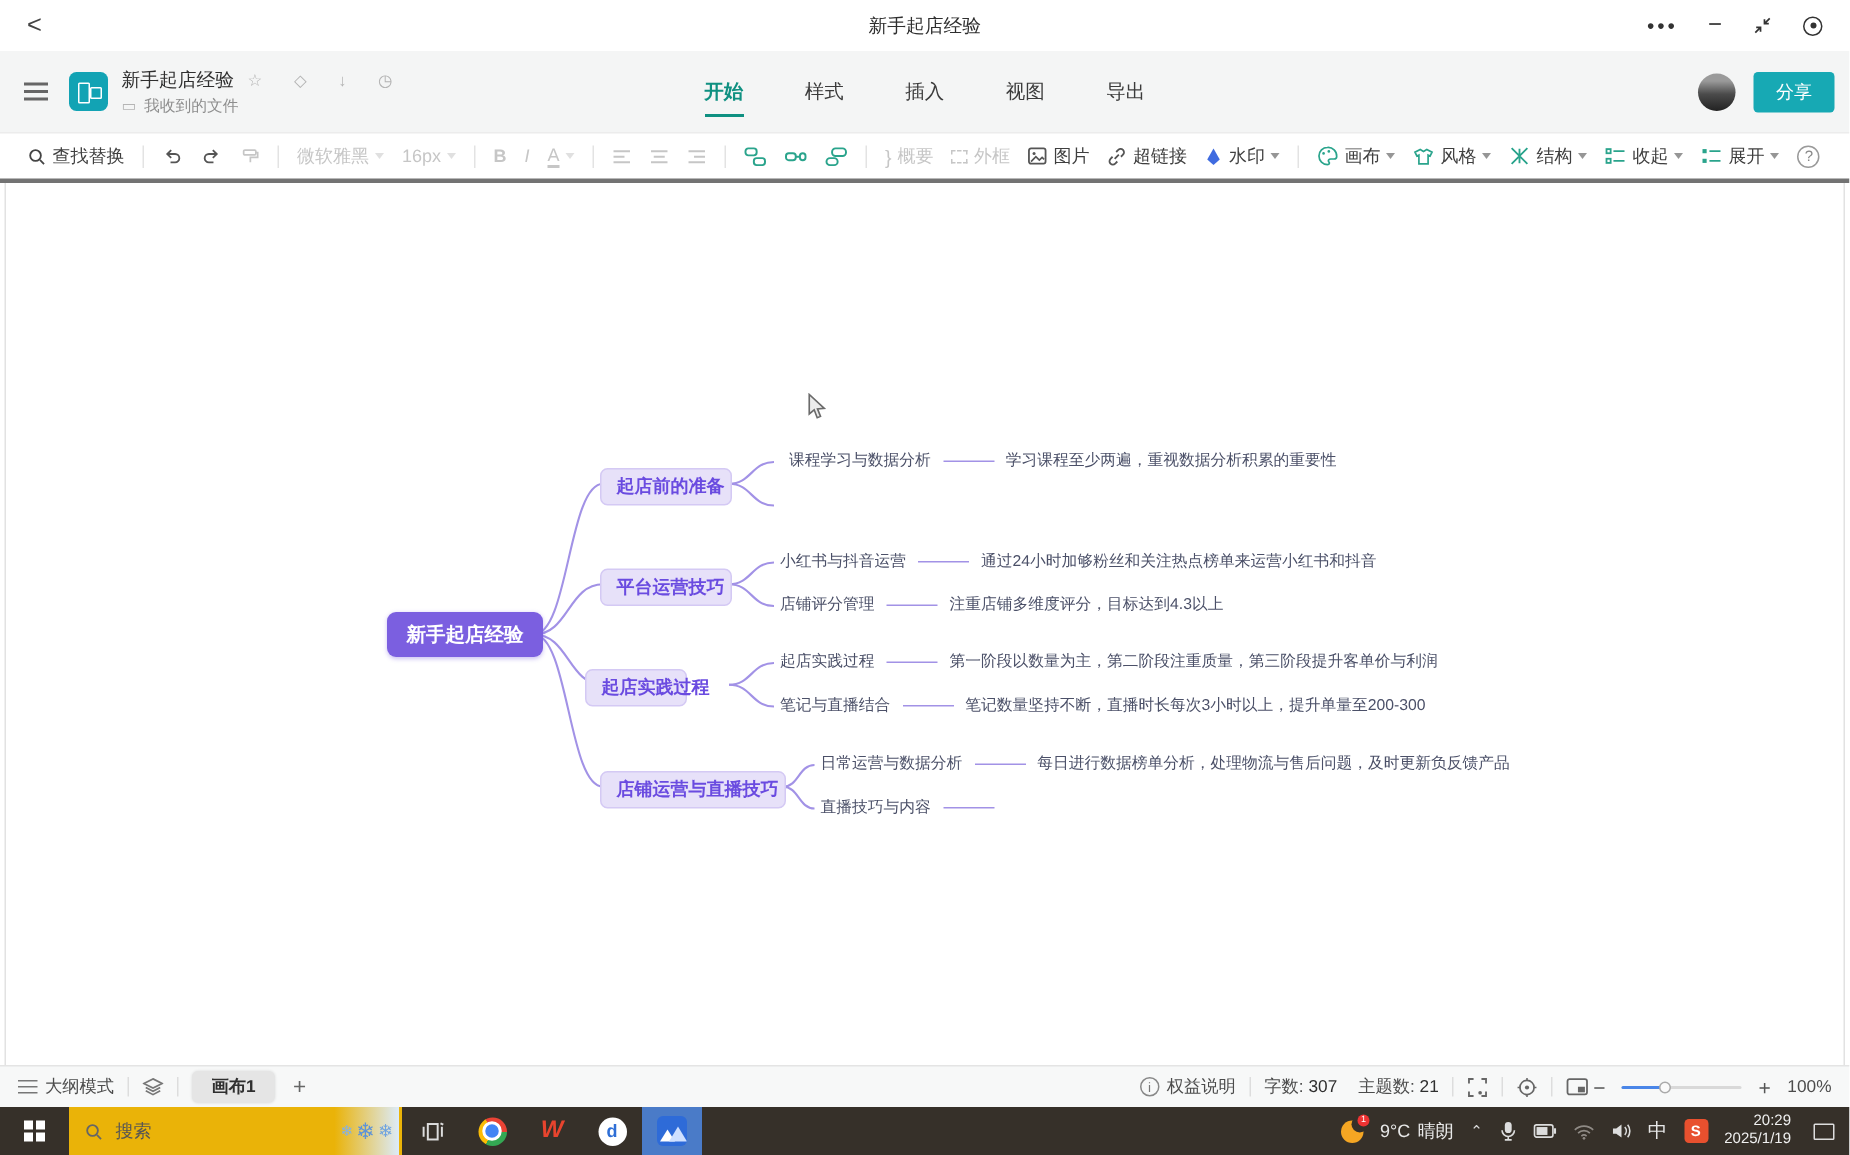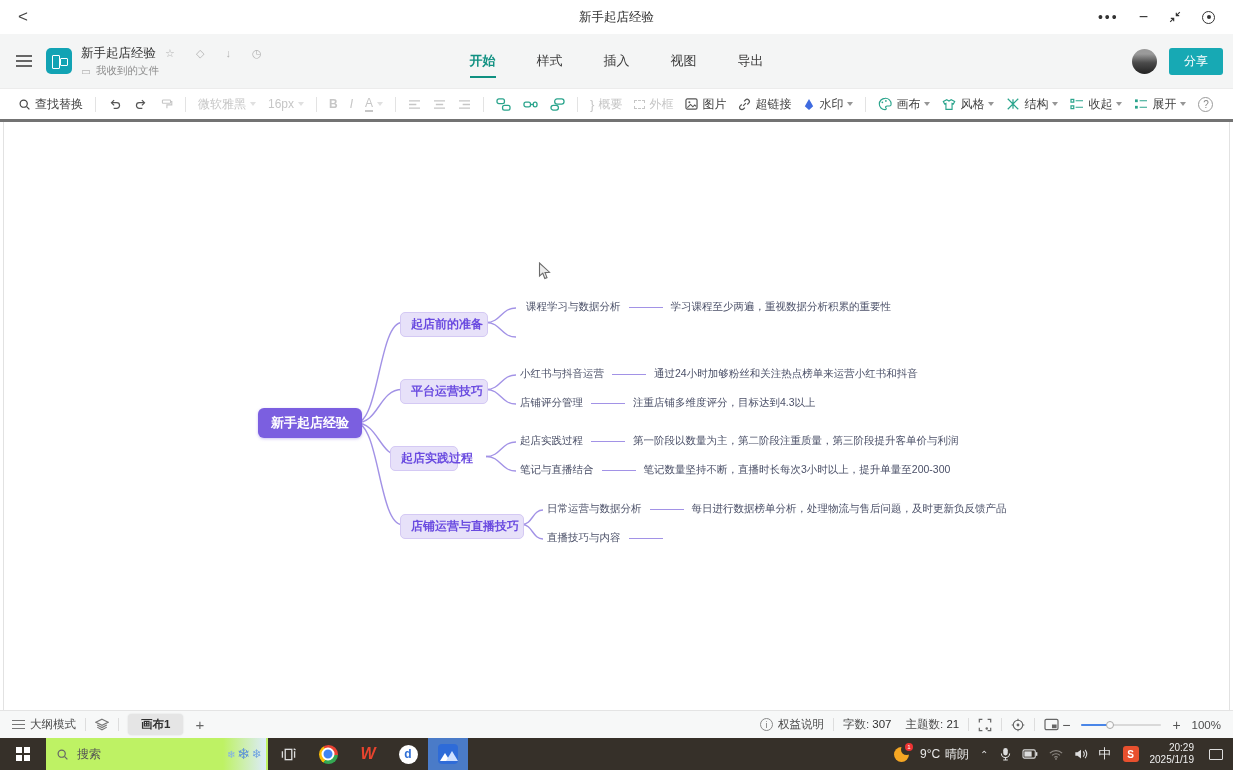--- a/index.html
+++ b/index.html
@@ -69,21 +69,21 @@
   .slider { width:80px; height:2px; background:#d9d9d9; border-radius:2px; position:relative; margin:0 8px; }
   .slider .fill { position:absolute; left:0; top:0; bottom:0; width:28px; background:#4a86e8; border-radius:2px; }
   .slider .knob { position:absolute; left:25px; top:50%; transform:translateY(-50%); width:8px; height:8px;
     background:#fafafa; border:1.2px solid #aaa; border-radius:50%; }
   .zoomsign { font-size:14px; color:#555; padding:0 3px; }
 
   .taskbar { height:32px; background:#363029; display:flex; align-items:stretch; color:#e8e8e8; }
   .tb-start { width:46px; display:flex; align-items:center; justify-content:center; }
   .winlogo { display:grid; grid-template-columns:6px 6px; grid-template-rows:6px 6px; gap:1.5px; }
   .winlogo span { background:#fff; }
-  .tb-search { width:222px; background:#bef264; color:#555; display:flex; align-items:center; gap:8px;
+  .tb-search { width:222px; background:#eab308; color:#555; display:flex; align-items:center; gap:8px;
     padding:0 10px; font-size:12px; position:relative; }
   .snowpatch { position:absolute; right:2px; top:0; bottom:0; display:flex; align-items:center; gap:2px;
     padding:0 4px; background:linear-gradient(90deg,rgba(190,215,245,0),#dcebfa); }
   .snow1 { color:#5d93d8; font-size:15px; } .snow2 { color:#82b1e8; font-size:10px; } .snow3 { color:#6fa3e0; font-size:12px; }
   .tb-app { width:40px; display:flex; align-items:center; justify-content:center; }
   .tb-app.active { background:#4a7bc8; }
   .chrome { width:19px; height:19px; border-radius:50%;
     background:conic-gradient(from -30deg,#ea4335 0 120deg,#34a853 0 240deg,#fbbc05 0 360deg); position:relative; }
   .chrome::after { content:""; position:absolute; left:50%; top:50%; transform:translate(-50%,-50%);
     width:9px; height:9px; background:#4285f4; border:2px solid #fff; border-radius:50%; }

